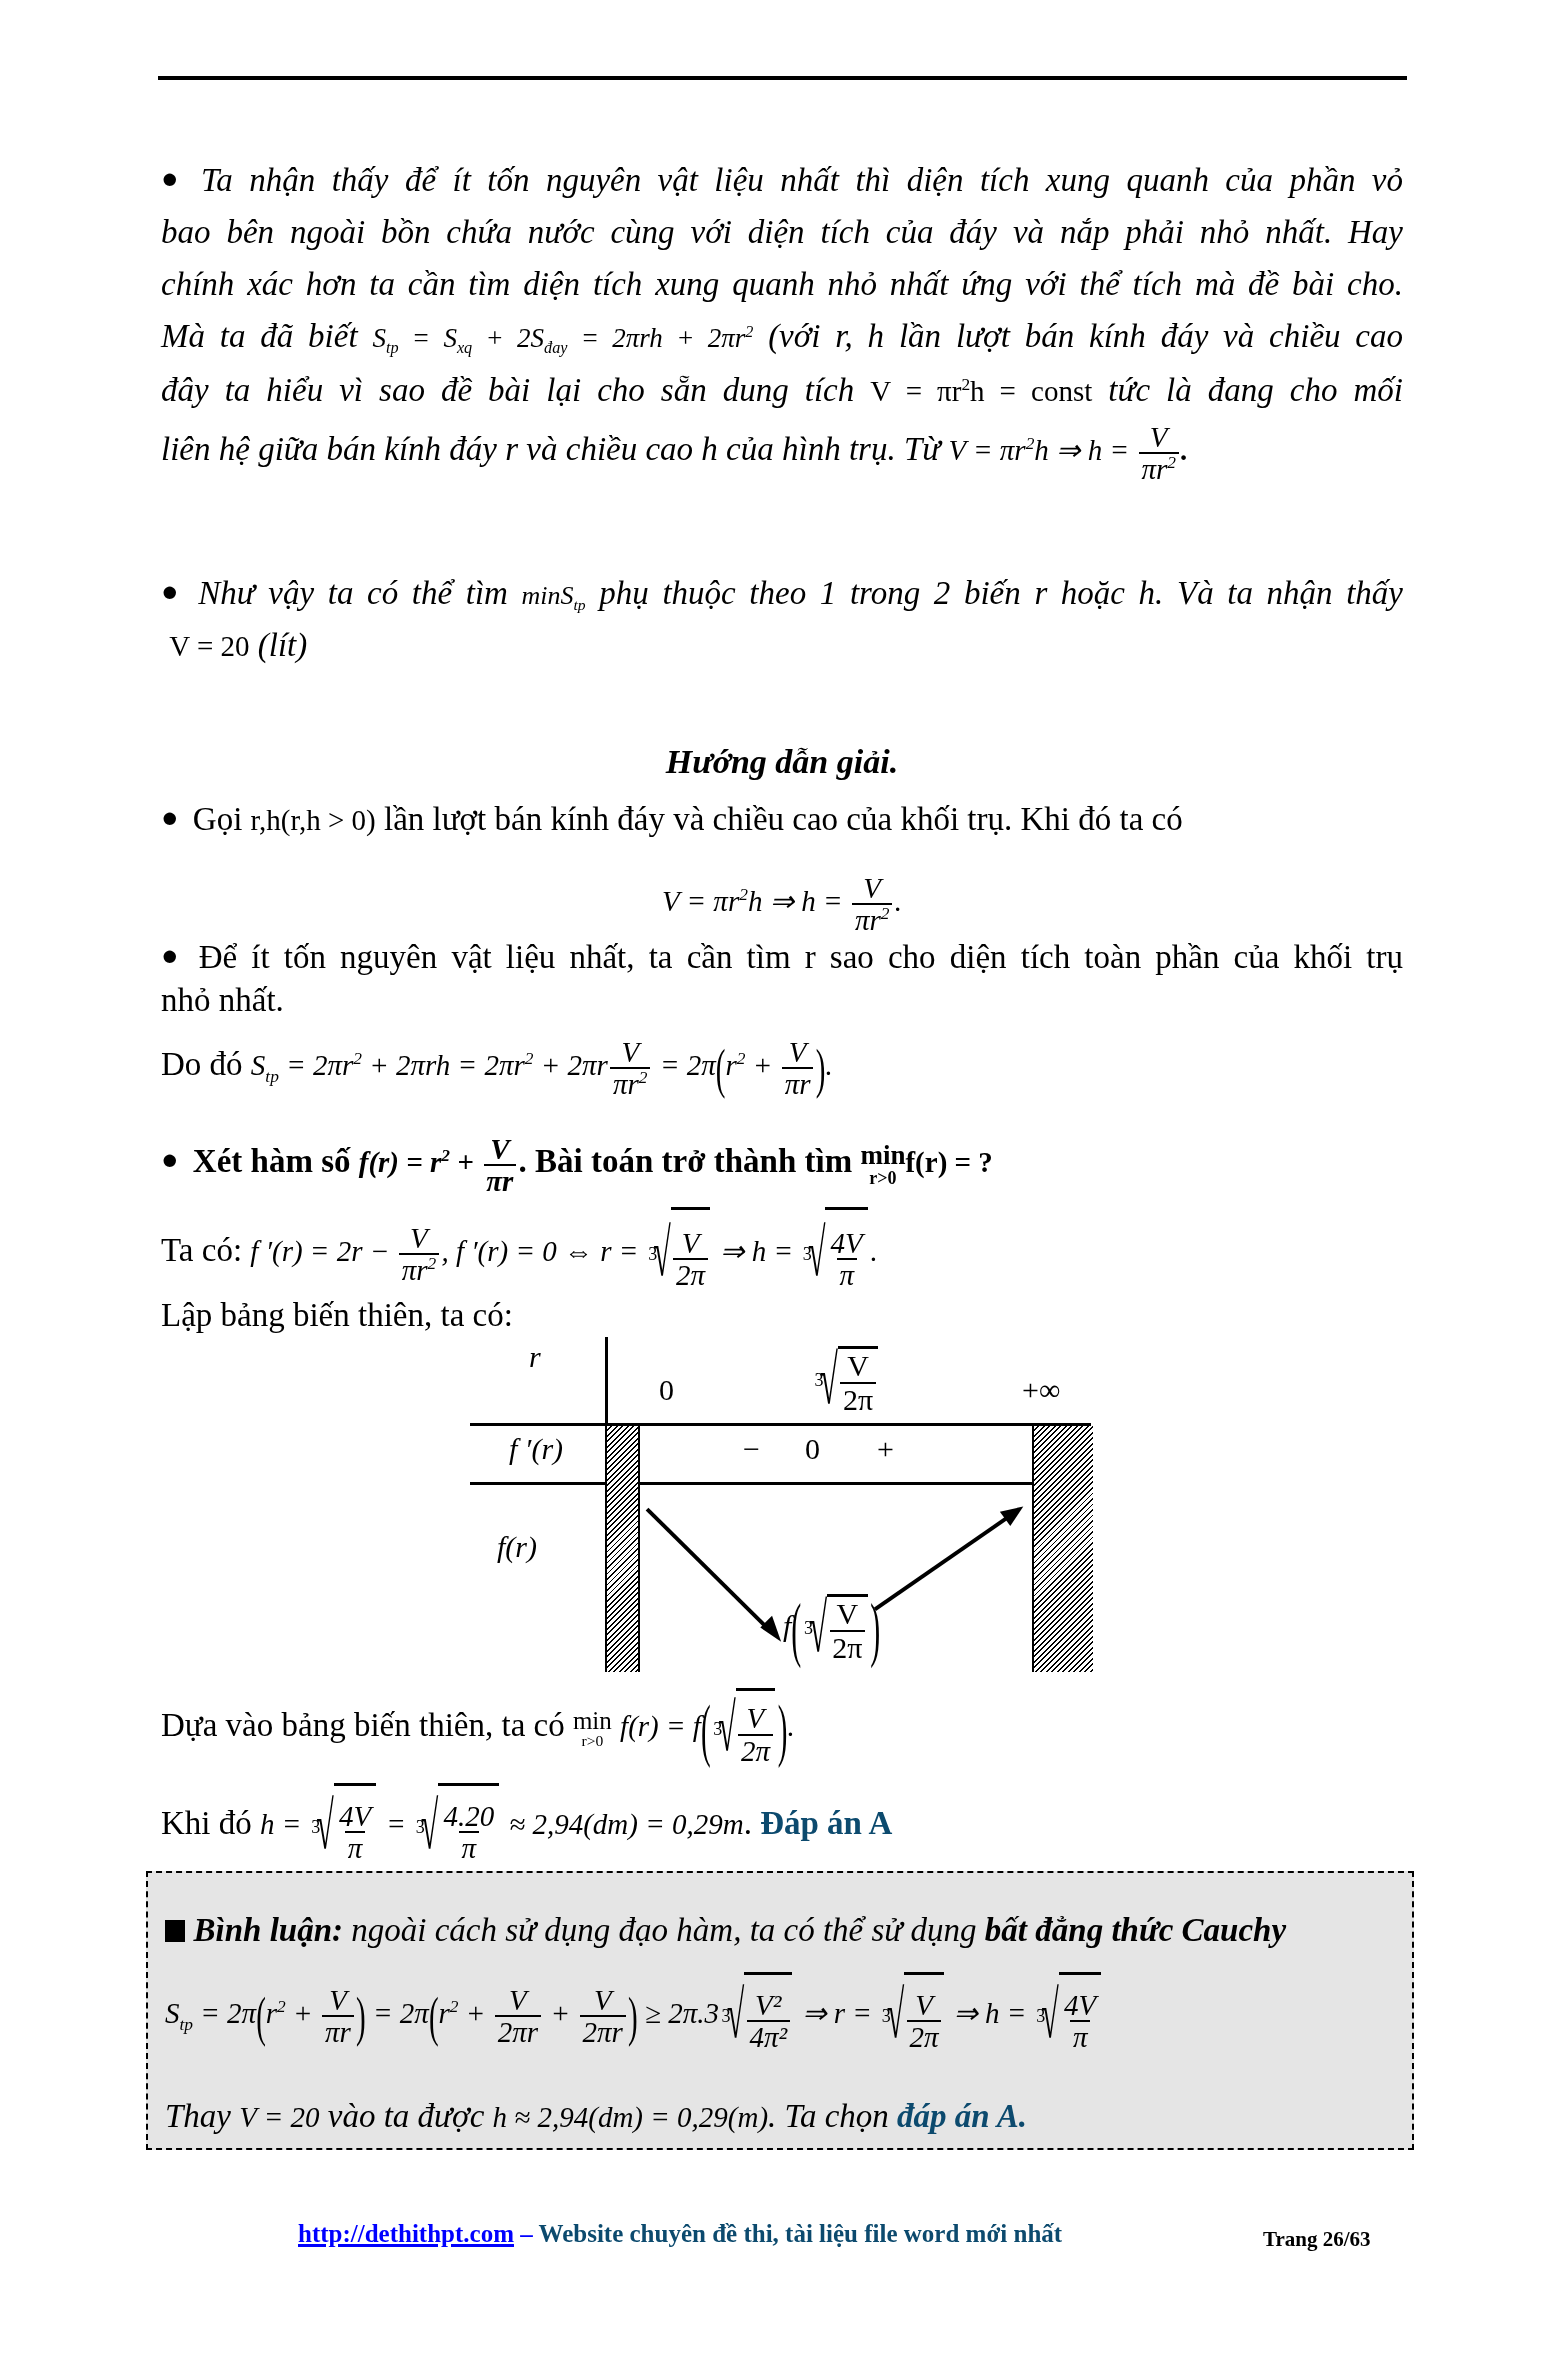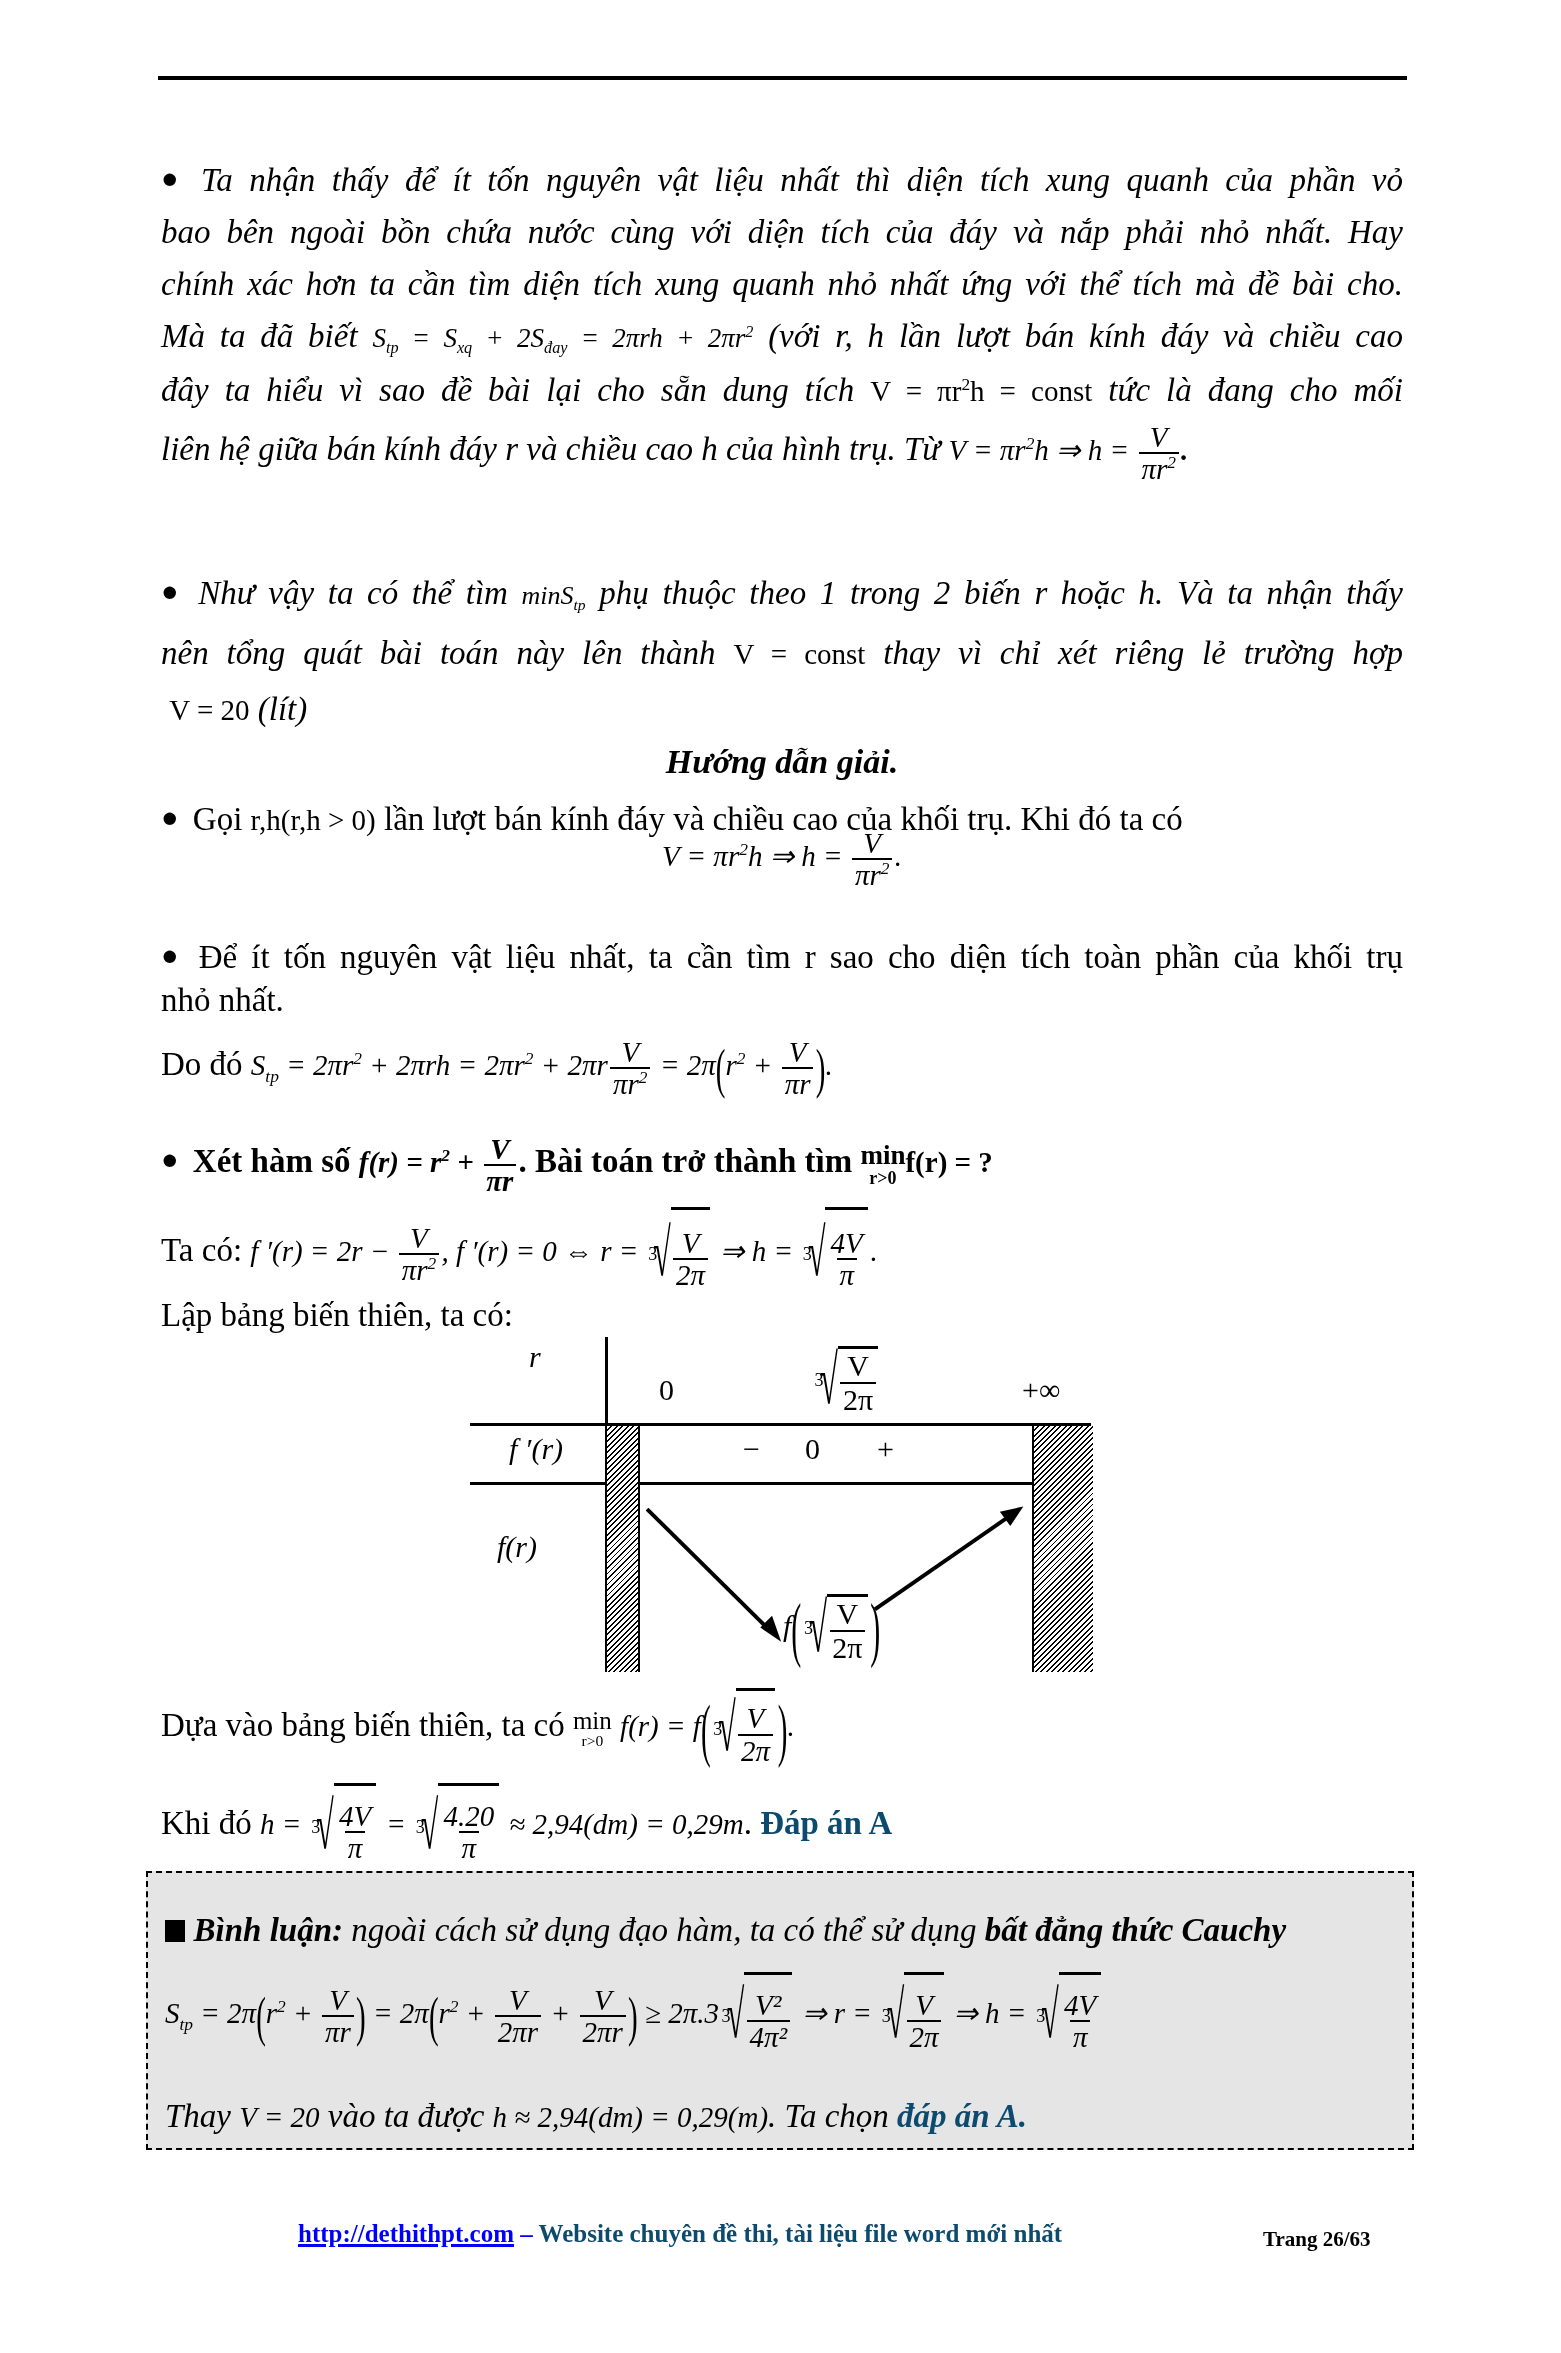--- a/index.html
+++ b/index.html
@@ -71,30 +71,29 @@
     <span>liên hệ giữa bán kính đáy r và chiều cao h của hình trụ.  Từ</span>
     <span class="m" style="font-size:29px"><span>V = πr</span><sup>2</sup><span>h ⇒ h = </span><span class="frac">
           <span class="num">V</span>
           <span class="den"><span>πr</span><sup>2</sup></span>
         </span><b>.</b></span>
   </div>
 </div>
 
 <div class="abs para it" style="top:565px;">
   <div class="line just"><span class="bullet">●</span><span>Như vậy ta có thể tìm</span> <span class="m" style="font-size:26px"><span>minS</span><sub>tp</sub></span> <span>phụ thuộc theo 1 trong 2 biến r hoặc h. Và ta nhận thấy</span></div>
-  <div class="line just" style="line-height:63px"><span>nên tổng quát bài toán này lên thành</span> <span class="mu" style="font-size:29px">V = const</span> <span>thay vì chỉ xét riêng lẻ trường hợp</span></div>
   <div class="line" style="line-height:46px">&nbsp;<span class="mu" style="font-size:29px">V = 20</span> <span>(lít)</span></div>
 </div>
 
 <div class="abs heading">Hướng dẫn giải.</div>
 
 <div class="abs para" style="top:791px; font-size:33px;">
   <div class="line"><span class="bullet">●</span><span>Gọi</span> <span class="mu" style="font-size:29px">r,h(r,h &gt; 0)</span> <span>lần lượt bán kính đáy và chiều cao của khối trụ. Khi đó ta có</span></div>
 </div>
-<div class="abs para center" style="top:814px; font-size:29px; line-height:85px;">
+<div class="abs para center" style="top:859px; font-size:29px; line-height:85px;">
   <span class="m"><span>V = πr</span><sup>2</sup><span>h ⇒ h = </span><span class="frac">
         <span class="num">V</span>
         <span class="den"><span>πr</span><sup>2</sup></span>
       </span><span>.</span></span>
 </div>
 <div class="abs para" style="top:934px; font-size:33px; line-height:43px;">
   <div class="line just"><span class="bullet">●</span><span>Để ít tốn nguyên vật liệu nhất, ta cần tìm r sao cho diện tích toàn phần của khối trụ</span></div>
   <div class="line">nhỏ nhất.</div>
 </div>
 

